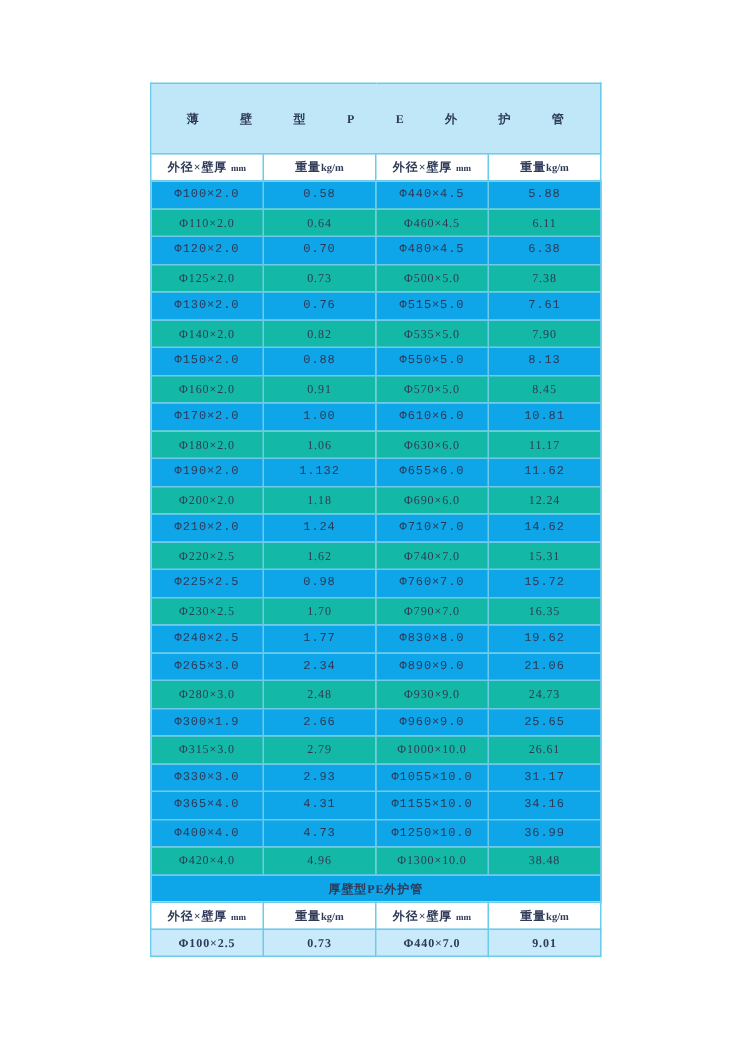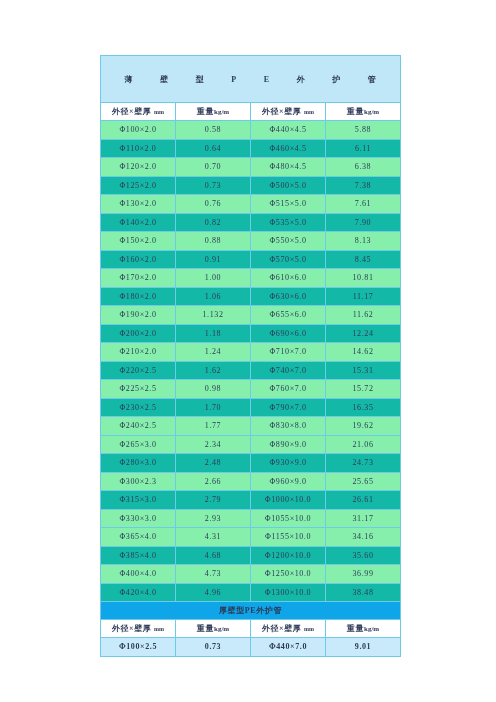--- a/index.html
+++ b/index.html
@@ -80,21 +80,21 @@
     letter-spacing: 0;
   }
   .kgm {
     font-size: 7px;
     letter-spacing: 0;
   }
   td.data {
     height: 17.5px;
     font-size: 8px;
   }
-  tr.odd td { background: #86efac; }
+  tr.odd td { background: #0ea5e9; font-family: Liberation Mono, monospace; }
   tr.even td { background: #14b8a6; }
 
   td.section-title {
     height: 17px;
     background: #0ea5e9;
     font-size: 8px;
     font-weight: bold;
     color: #20304f;
     letter-spacing: 0.4px;
     margin-left: 44px;
@@ -250,21 +250,21 @@
             <td class="data">Φ890×9.0</td>
             <td class="data">21.06</td>
           </tr>
           <tr class="even">
             <td class="data">Φ280×3.0</td>
             <td class="data">2.48</td>
             <td class="data">Φ930×9.0</td>
             <td class="data">24.73</td>
           </tr>
           <tr class="odd">
-            <td class="data">Φ300×2.3</td>
+            <td class="data">Φ300×1.9</td>
             <td class="data">2.66</td>
             <td class="data">Φ960×9.0</td>
             <td class="data">25.65</td>
           </tr>
           <tr class="even">
             <td class="data">Φ315×3.0</td>
             <td class="data">2.79</td>
             <td class="data">Φ1000×10.0</td>
             <td class="data">26.61</td>
           </tr>
@@ -272,26 +272,20 @@
             <td class="data">Φ330×3.0</td>
             <td class="data">2.93</td>
             <td class="data">Φ1055×10.0</td>
             <td class="data">31.17</td>
           </tr>
           <tr class="odd">
             <td class="data">Φ365×4.0</td>
             <td class="data">4.31</td>
             <td class="data">Φ1155×10.0</td>
             <td class="data">34.16</td>
-          </tr>
-          <tr class="even">
-            <td class="data">Φ385×4.0</td>
-            <td class="data">4.68</td>
-            <td class="data">Φ1200×10.0</td>
-            <td class="data">35.60</td>
           </tr>
           <tr class="odd">
             <td class="data">Φ400×4.0</td>
             <td class="data">4.73</td>
             <td class="data">Φ1250×10.0</td>
             <td class="data">36.99</td>
           </tr>
           <tr class="even">
             <td class="data">Φ420×4.0</td>
             <td class="data">4.96</td>

